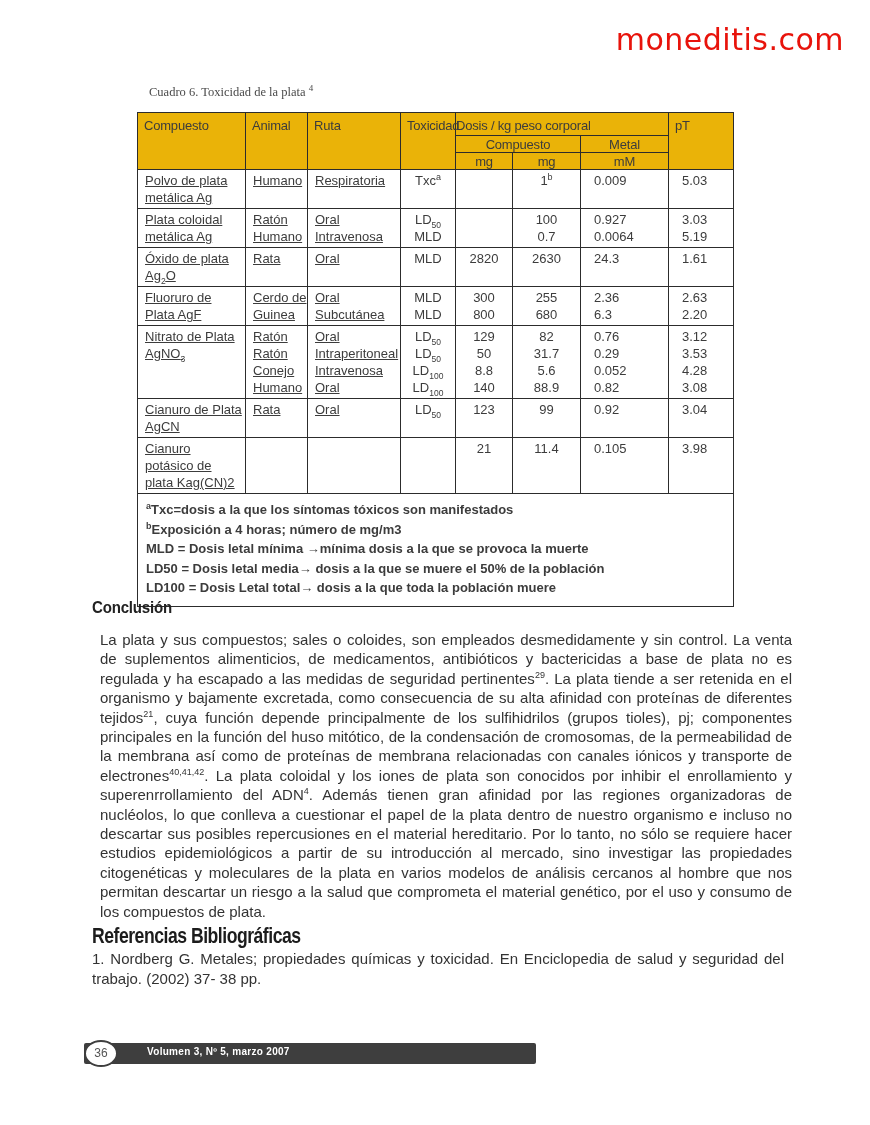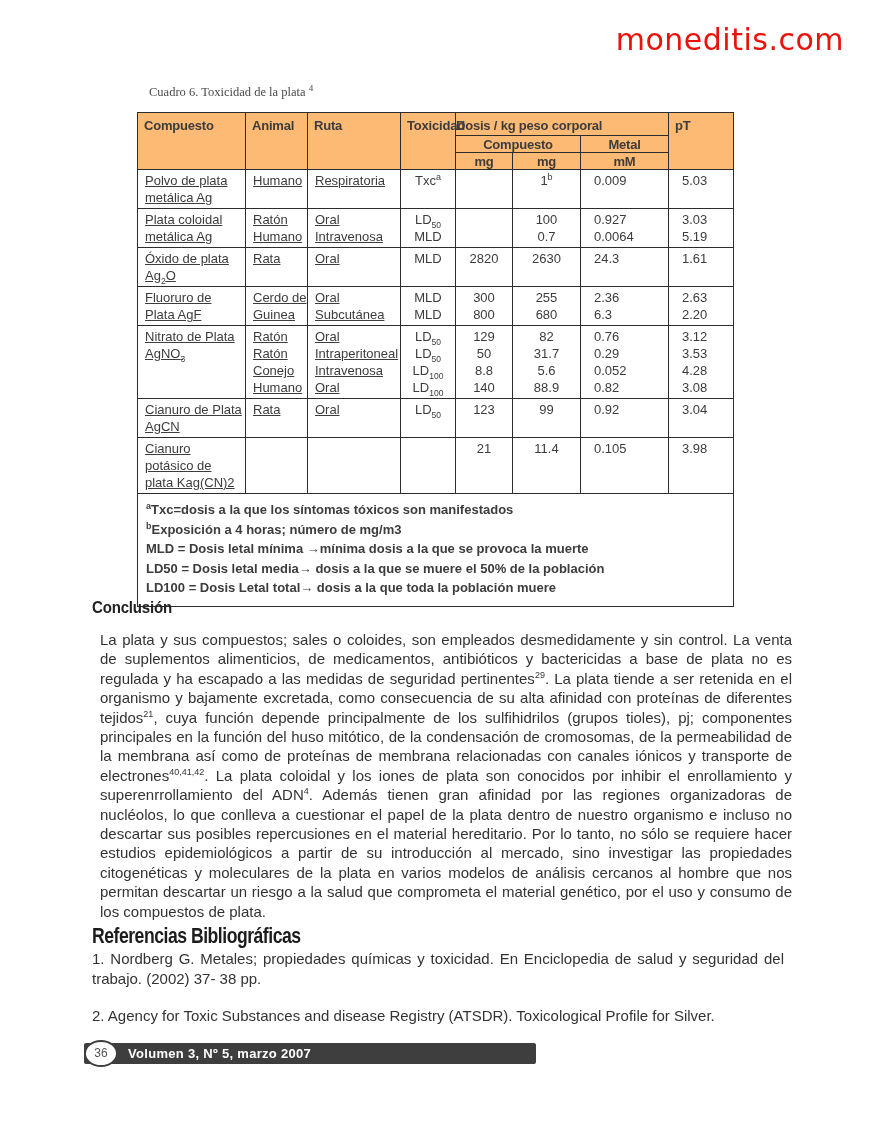--- a/index.html
+++ b/index.html
@@ -22,21 +22,21 @@
     text-align:left; font-size:12.5px; color:#4a4a4a;font-family:Liberation Serif, serif;
   }
 
   table.tox-table {
     position:absolute; top:112px; left:137px; width:596px;
     border-collapse:collapse; table-layout:fixed;
     font-size:13px; color:#3c3c3c;
   }
   .tox-table th, .tox-table td { border:1.5px solid #2c2c2c; }
   .tox-table thead th {
-    background:#fdba74; font-weight:bold; vertical-align:top;
+    background:#eab308; font-weight:normal; vertical-align:top;
     text-align:left; padding:5px 0 2px 6px; line-height:15px; letter-spacing:-0.2px;
   }
   .tox-table thead tr.sub th { padding:2px 0 1px 0; line-height:13px; text-align:center; }
   .tox-table thead th.th-center { padding-left:0; }
   .tox-table tbody td { vertical-align:top; padding:2px 0 2px 0; }
   .tox-table tbody td .ln { line-height:17px; white-space:nowrap; }
   .cell-left { padding-left:7px !important;text-decoration:underline; }
   .cell-center { text-align:center; }
   .cell-val { padding-left:13px !important; }
   .footnotes { padding:6px 8px 8px 8px !important; }
@@ -58,22 +58,22 @@
     transform:scaleX(0.8); transform-origin:left; letter-spacing:-0.6px;
   }
   .refs-list { position:absolute; top:949px; left:92px; width:692px; }
   .refs-list p.ref { margin:0 0 18px 0; font-size:15px; line-height:19.5px; text-align:justify; color:#333; }
 
   .footer-bar {
     position:absolute; left:84px; top:1043px; width:452px; height:21px;
     background:#3e3e3e; border-radius:2px;
   }
   .footer-text {
-    position:absolute; left:44px; top:3px; color:#ffffff;
-    font-weight:bold; font-size:13px; letter-spacing:0.3px; white-space:nowrap;
+    position:absolute; left:63px; top:3px; color:#ffffff;
+    font-weight:bold; font-size:10px; letter-spacing:0.3px; white-space:nowrap;
   }
   .page-badge {
     position:absolute; left:0px; top:-3px; width:30px; height:23px;
     background:#ffffff; border:2px solid #3e3e3e; border-radius:50%;
     text-align:center; line-height:23px; font-size:12px; color:#555;
   }
 </style>
 </head>
 <body>
 
@@ -341,21 +341,20 @@
       </tr>
     </tfoot>
   </table>
 
   <h2 class="conclusion-heading">Conclusión</h2>
   <p class="conclusion-body">La plata y sus compuestos; sales o coloides, son empleados desmedidamente y sin control.  La venta de suplementos alimenticios, de medicamentos, antibióticos y bactericidas a base de plata no es regulada y ha escapado a las medidas de seguridad pertinentes<sup>29</sup>.  La plata tiende a ser retenida en el organismo y bajamente excretada, como consecuencia de su alta afinidad con proteínas de diferentes tejidos<sup>21</sup>, cuya función depende  principalmente de los sulfihidrilos (grupos tioles), pj; componentes principales en la función del huso mitótico, de la condensación de cromosomas, de la permeabilidad de la membrana así como de proteínas de membrana relacionadas con canales iónicos y transporte de electrones<sup>40,41,42</sup>. La plata coloidal  y los iones de plata son conocidos por inhibir el enrollamiento y superenrrollamiento del ADN<sup>4</sup>. Además tienen gran afinidad por las regiones organizadoras de nucléolos, lo que conlleva a cuestionar  el papel de la plata dentro de nuestro organismo e incluso no descartar  sus posibles repercusiones en  el material hereditario. Por lo tanto,  no sólo se requiere hacer estudios epidemiológicos a partir de su introducción al mercado, sino investigar las propiedades citogenéticas y moleculares de la plata en varios modelos de análisis cercanos al hombre que nos permitan descartar un riesgo a la salud que comprometa el material genético,  por el uso y consumo de los compuestos de plata.</p>
 
   <h1 class="refs-heading">Referencias Bibliográficas</h1>
   <div class="refs-list">
       <p class="ref">1. Nordberg G. Metales; propiedades químicas y toxicidad. En Enciclopedia  de salud y seguridad del trabajo. (2002)  37-  38  pp.</p>
-      <p class="ref">2. Agency  for  Toxic  Substances  and  disease  Registry  (ATSDR).  Toxicological  Profile  for  Silver.</p>
     </div>
 
   <div class="footer-bar" style="background: rgb(62, 62, 62);">
     <div class="page-badge">36</div>
     <span class="footer-text">Volumen 3, Nº 5,  marzo  2007</span>
   </div>
 
 </div>
 
 </body></html>

